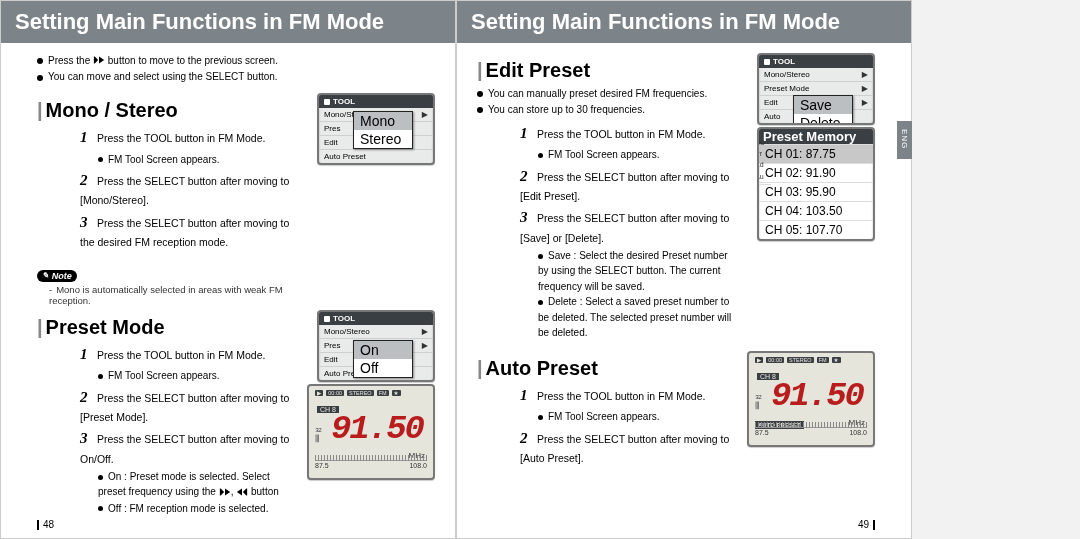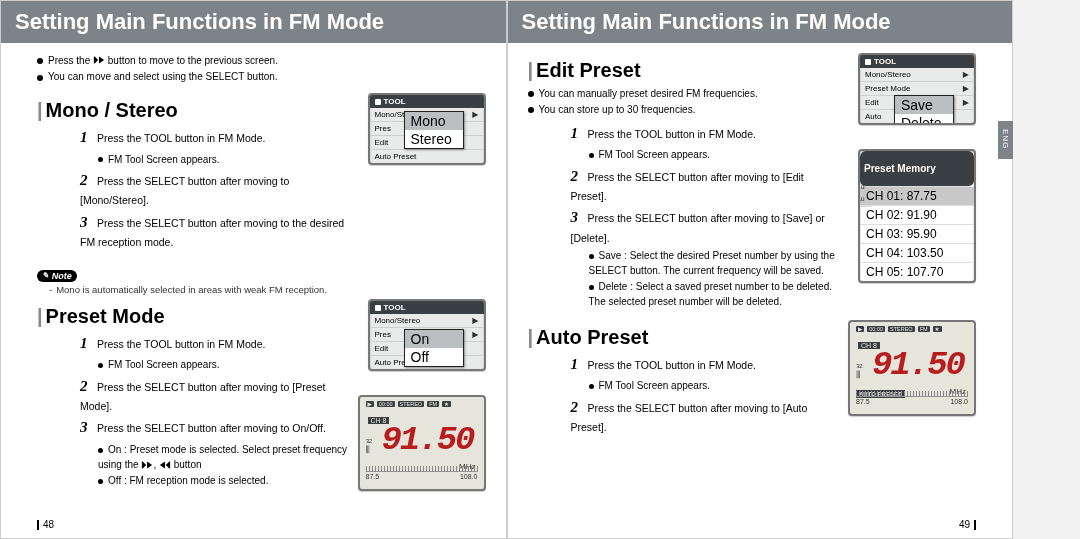--- a/index.html
+++ b/index.html
@@ -1,17 +1,17 @@
 <!DOCTYPE html>
 <html><head>
 <meta charset="utf-8">
 <style>
   * { box-sizing: border-box; margin: 0; padding: 0; }
   html, body { width: 1080px; height: 539px; font-family: Arial, Helvetica, sans-serif; background: #f2f2f2; }
-  .spread { display: flex; width: 1013px; height: 539px; }
+  .spread { display: flex; width: 912px; height: 539px; }
   .page { width: 540px; height: 539px; background: #fff; position: relative; padding: 0 20px 12px 36px; border: 1px solid #ccc; }
   .page.right { padding: 0 36px 12px 20px; }
   .title-bar { background: #7d8489; color: #fff; font-size: 22px; font-weight: bold; padding: 8px 14px; margin: 0 -20px 10px -36px; font-family: Arial, sans-serif; }
   .page.right .title-bar { margin: 0 -36px 10px -20px; }
   .intro { font-size: 10px; line-height: 1.6; margin: 4px 0 8px; }
   .intro li { list-style: none; }
   .bullet { display:inline-block; width:6px; height:6px; background:#000; border-radius:50%; margin-right:5px; vertical-align:middle; }
   .section-head { font-size: 20px; font-weight: bold; margin: 6px 0 4px; }
   .section-head .pipe { color:#888; font-weight:900; letter-spacing:-1px; margin-right:4px; }
   .steps { font-size: 10.5px; line-height: 1.55; margin-left: 43px; }
@@ -26,33 +26,33 @@
   .dash { margin-right:4px; }
   .pgnum { position: absolute; bottom: 8px; font-size: 10px; }
   .page.left .pgnum { left: 36px; }
   .page.left .pgnum::before { content:""; display:inline-block; width:2px; height:10px; background:#000; margin-right:4px; vertical-align:middle; }
   .page.right .pgnum { right: 36px; }
   .page.right .pgnum::after { content:""; display:inline-block; width:2px; height:10px; background:#000; margin-left:4px; vertical-align:middle; }
   .lang-tab { position:absolute; right:-1px; top:120px; background:#7d8489; color:#fff; font-size:8px; padding:8px 3px; writing-mode: horizontal-tb; text-align:center; letter-spacing:1px; }
   .lang-tab span { writing-mode: vertical-rl; display:inline-block; }
   .cols { display:flex; gap:10px; }
   .col-text { flex:1; }
-  .col-fig { width:128px; display:flex; flex-direction:column; gap:24px; align-items:flex-end; }
+  .col-fig { width:128px; display:flex; flex-direction:column; gap:2px; align-items:flex-end; }
 
   
   .fig { width:118px; border:2px solid #777; border-radius:4px; background:#e9eaea; box-shadow:0 1px 2px rgba(0,0,0,.3) inset, 0 1px 1px rgba(0,0,0,.2); overflow:hidden; font-size:8px; }
   .fig-head { background:#3a3f44; color:#fff; padding:2px 5px; display:flex; align-items:center; gap:3px; font-weight:bold; }
   .fig-head::before { content:""; width:6px; height:6px; background:#fff; display:inline-block; border-radius:1px; }
   .fig-item { padding:2px 5px; border-bottom:1px solid #cfcfcf; display:flex; justify-content:space-between; align-items:center; position:relative; }
   .fig-item .arrow { font-size:8px; color:#333; }
   .fig-sub { position:absolute; left:34px; background:#fff; border:1px solid #222; font-size:14px; min-width:60px; box-shadow:1px 1px 2px rgba(0,0,0,.4); }
   .fig-sub div { padding:1px 6px; }
   .fig-sub .hl { background:#bcbfc2; }
   .fig-preset { background:#fff; }
-  .fig-preset .pm-head { background:#3a3f44; color:#fff; font-size:10px; padding:12px 4px; font-weight:bold;border-radius:6px; }
+  .fig-preset .pm-head { background:#3a3f44; color:#fff; font-size:13px; padding:0 4px; font-weight:bold; }
   .fig-preset div { padding:2px 6px; border-bottom:1px solid #ddd; font-size:12px; }
   .fig-preset .hl { background:#c8c8c8; }
 
   
   .lcd { width:128px; height:96px; border:2px solid #777; border-radius:4px; background:#e6e5dc; position:relative; box-shadow:0 1px 1px rgba(0,0,0,.2); overflow:hidden; }
   .lcd-top { position:absolute; top:4px; left:6px; right:6px; display:flex; gap:3px; font-size:6px; color:#333; align-items:center; }
   .lcd-top span { background:#3a3f44; color:#e6e5dc; padding:0 2px; border-radius:1px; font-size:5.5px; }
   .lcd-top .fm { background:#3a3f44; }
   .lcd-ch { position:absolute; top:20px; left:8px; font-size:7px; background:#3a3f44; color:#e6e5dc; padding:0 3px; }
   .lcd-sig { position:absolute; top:36px; left:6px; font-size:10px; letter-spacing:-1px; color:#3a3f44; }

